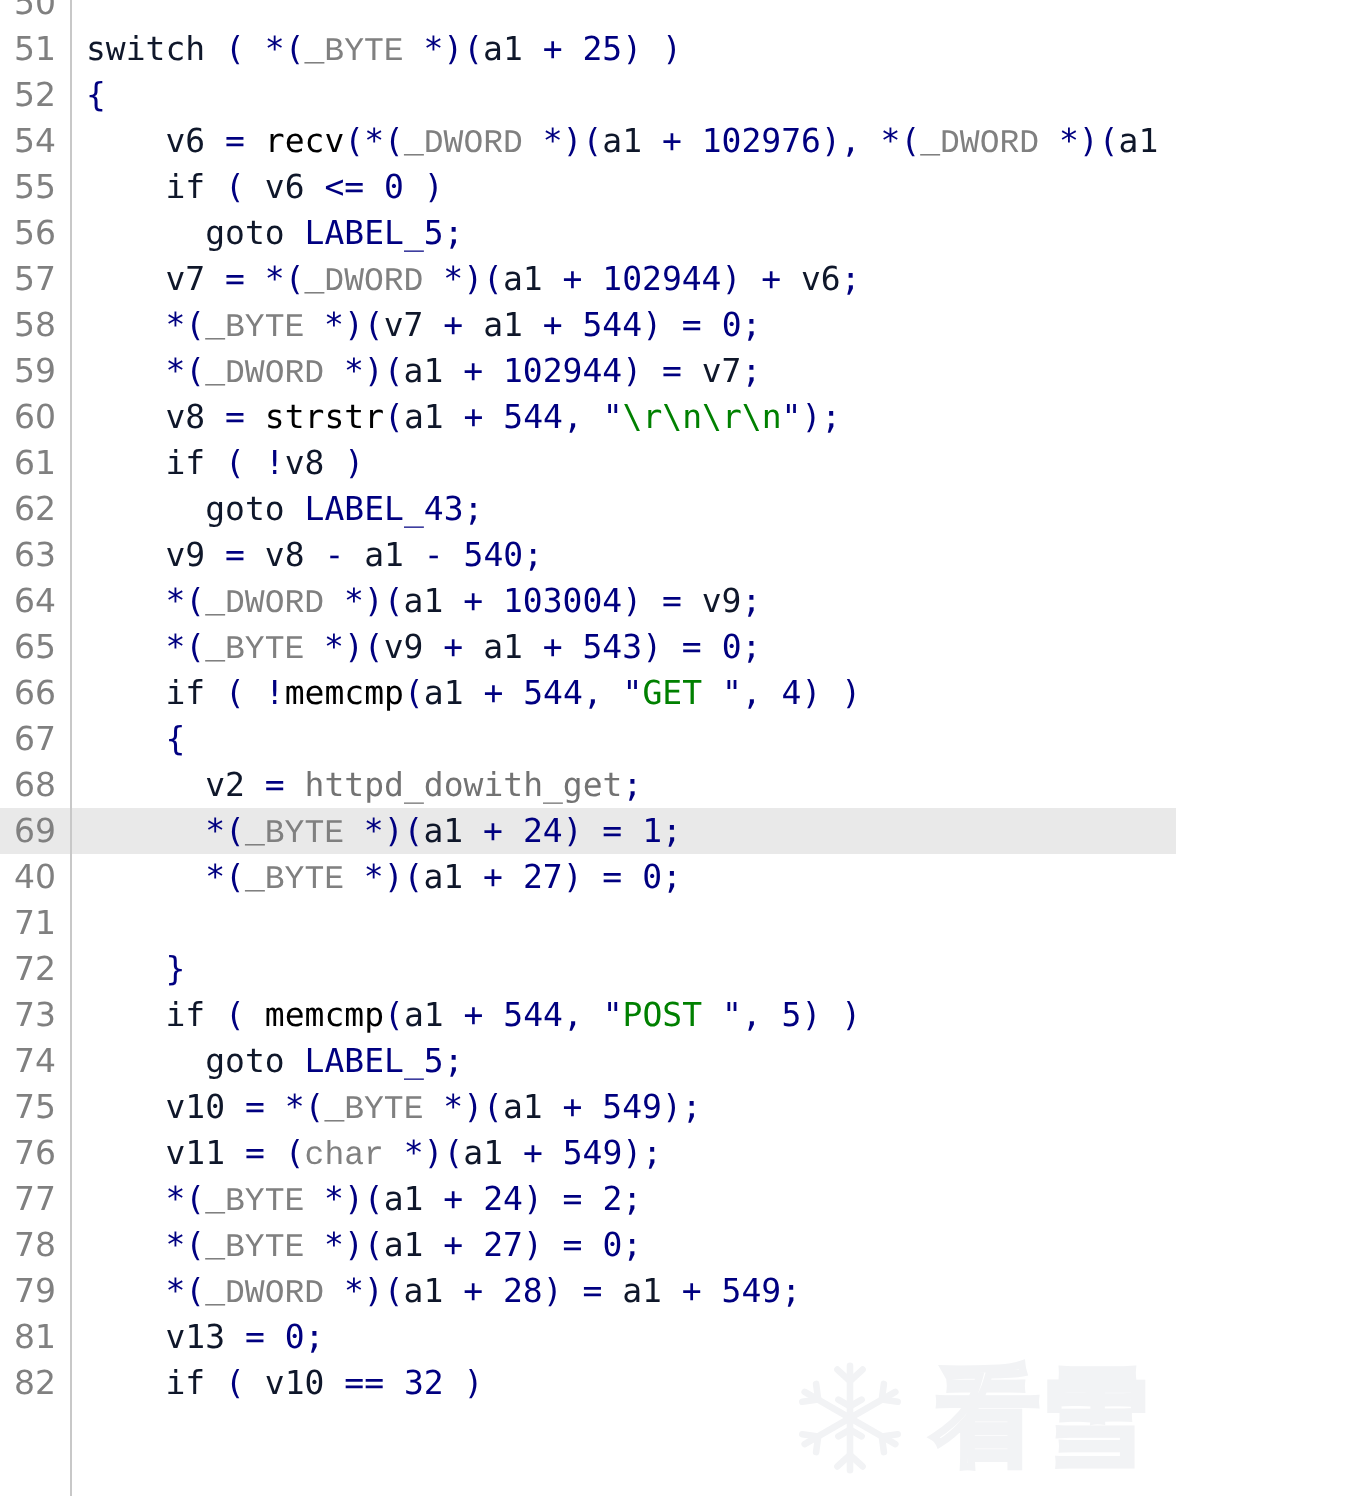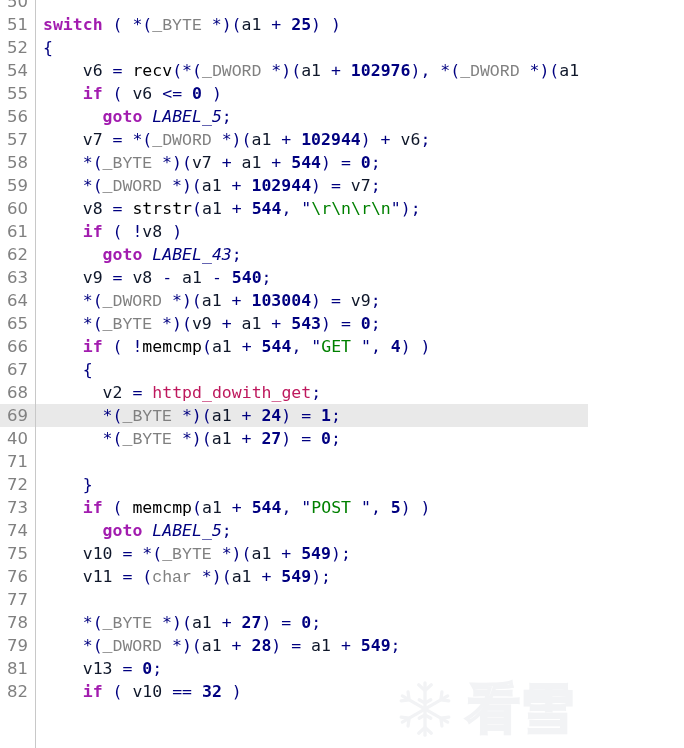--- a/index.html
+++ b/index.html
@@ -57,29 +57,29 @@
   #gutter-rule {
     position: absolute;
     left: 35px;
     top: 0;
     width: 1px;
     height: 748px;
     background: #c8c8c8;
     z-index: 5;
   }
   
-  .t-kw   { color: #a21caf; font-weight: bold; }
+  .t-kw   { color: #0f172a; font-weight: normal; }
   .t-pun  { color: #000080; }
-  .t-num  { color: #000080; font-weight: bold; }
+  .t-num  { color: #000080; font-weight: normal; }
   .t-type { color: #808080; font-family: Liberation Mono, monospace; }
   .t-var  { color: #0f172a; }
   .t-fn   { color: #000000; }
-  .t-glob { color: #be185d; }
+  .t-glob { color: #737373; }
   .t-str  { color: #008000; }
-  .t-lbl  { color: #000080; font-style: italic; }
+  .t-lbl  { color: #000080; }
   
   #watermark {
     position: absolute;
     right: 14px;
     bottom: 8px;
     display: flex;
     align-items: center;
     gap: 10px;
     pointer-events: none;
     user-select: none;
@@ -121,21 +121,21 @@
       <div class="code-line"><span class="gutter">67</span><span class="code-text"><span class="t-pun">    {</span></span></div>
       <div class="code-line"><span class="gutter">68</span><span class="code-text"><span class="t-var">      v2</span><span class="t-pun"> = </span><span class="t-glob">httpd_dowith_get</span><span class="t-pun">;</span></span></div>
       <div class="code-line current"><span class="gutter">69</span><span class="code-text"><span class="t-pun">      *(</span><span class="t-type">_BYTE</span><span class="t-pun"> *)(</span><span class="t-var">a1</span><span class="t-pun"> + </span><span class="t-num">24</span><span class="t-pun">) = </span><span class="t-num">1</span><span class="t-pun">;</span></span></div>
       <div class="code-line"><span class="gutter">40</span><span class="code-text"><span class="t-pun">      *(</span><span class="t-type">_BYTE</span><span class="t-pun"> *)(</span><span class="t-var">a1</span><span class="t-pun"> + </span><span class="t-num">27</span><span class="t-pun">) = </span><span class="t-num">0</span><span class="t-pun">;</span></span></div>
       <div class="code-line"><span class="gutter">71</span></div>
       <div class="code-line"><span class="gutter">72</span><span class="code-text"><span class="t-pun">    }</span></span></div>
       <div class="code-line"><span class="gutter">73</span><span class="code-text"><span class="t-kw">    if</span><span class="t-pun"> ( </span><span class="t-fn">memcmp</span><span class="t-pun">(</span><span class="t-var">a1</span><span class="t-pun"> + </span><span class="t-num">544</span><span class="t-pun">, "</span><span class="t-str">POST </span><span class="t-pun">", </span><span class="t-num">5</span><span class="t-pun">) )</span></span></div>
       <div class="code-line"><span class="gutter">74</span><span class="code-text"><span class="t-kw">      goto</span><span class="t-pun"> </span><span class="t-lbl">LABEL_5</span><span class="t-pun">;</span></span></div>
       <div class="code-line"><span class="gutter">75</span><span class="code-text"><span class="t-var">    v10</span><span class="t-pun"> = *(</span><span class="t-type">_BYTE</span><span class="t-pun"> *)(</span><span class="t-var">a1</span><span class="t-pun"> + </span><span class="t-num">549</span><span class="t-pun">);</span></span></div>
       <div class="code-line"><span class="gutter">76</span><span class="code-text"><span class="t-var">    v11</span><span class="t-pun"> = (</span><span class="t-type">char</span><span class="t-pun"> *)(</span><span class="t-var">a1</span><span class="t-pun"> + </span><span class="t-num">549</span><span class="t-pun">);</span></span></div>
-      <div class="code-line"><span class="gutter">77</span></div>
+      <div class="code-line"><span class="gutter">77</span><span class="code-text"><span class="t-pun">    *(</span><span class="t-type">_BYTE</span><span class="t-pun"> *)(</span><span class="t-var">a1</span><span class="t-pun"> + </span><span class="t-num">24</span><span class="t-pun">) = </span><span class="t-num">2</span><span class="t-pun">;</span></span></div>
       <div class="code-line"><span class="gutter">78</span><span class="code-text"><span class="t-pun">    *(</span><span class="t-type">_BYTE</span><span class="t-pun"> *)(</span><span class="t-var">a1</span><span class="t-pun"> + </span><span class="t-num">27</span><span class="t-pun">) = </span><span class="t-num">0</span><span class="t-pun">;</span></span></div>
       <div class="code-line"><span class="gutter">79</span><span class="code-text"><span class="t-pun">    *(</span><span class="t-type">_DWORD</span><span class="t-pun"> *)(</span><span class="t-var">a1</span><span class="t-pun"> + </span><span class="t-num">28</span><span class="t-pun">) = </span><span class="t-var">a1</span><span class="t-pun"> + </span><span class="t-num">549</span><span class="t-pun">;</span></span></div>
       <div class="code-line"><span class="gutter">81</span><span class="code-text"><span class="t-var">    v13</span><span class="t-pun"> = </span><span class="t-num">0</span><span class="t-pun">;</span></span></div>
       <div class="code-line"><span class="gutter">82</span><span class="code-text"><span class="t-kw">    if</span><span class="t-pun"> ( </span><span class="t-var">v10</span><span class="t-pun"> == </span><span class="t-num">32</span><span class="t-pun"> )</span></span></div>
     </div>
 
   <div id="gutter-rule"></div>
 
   <div id="watermark">
     <span>

